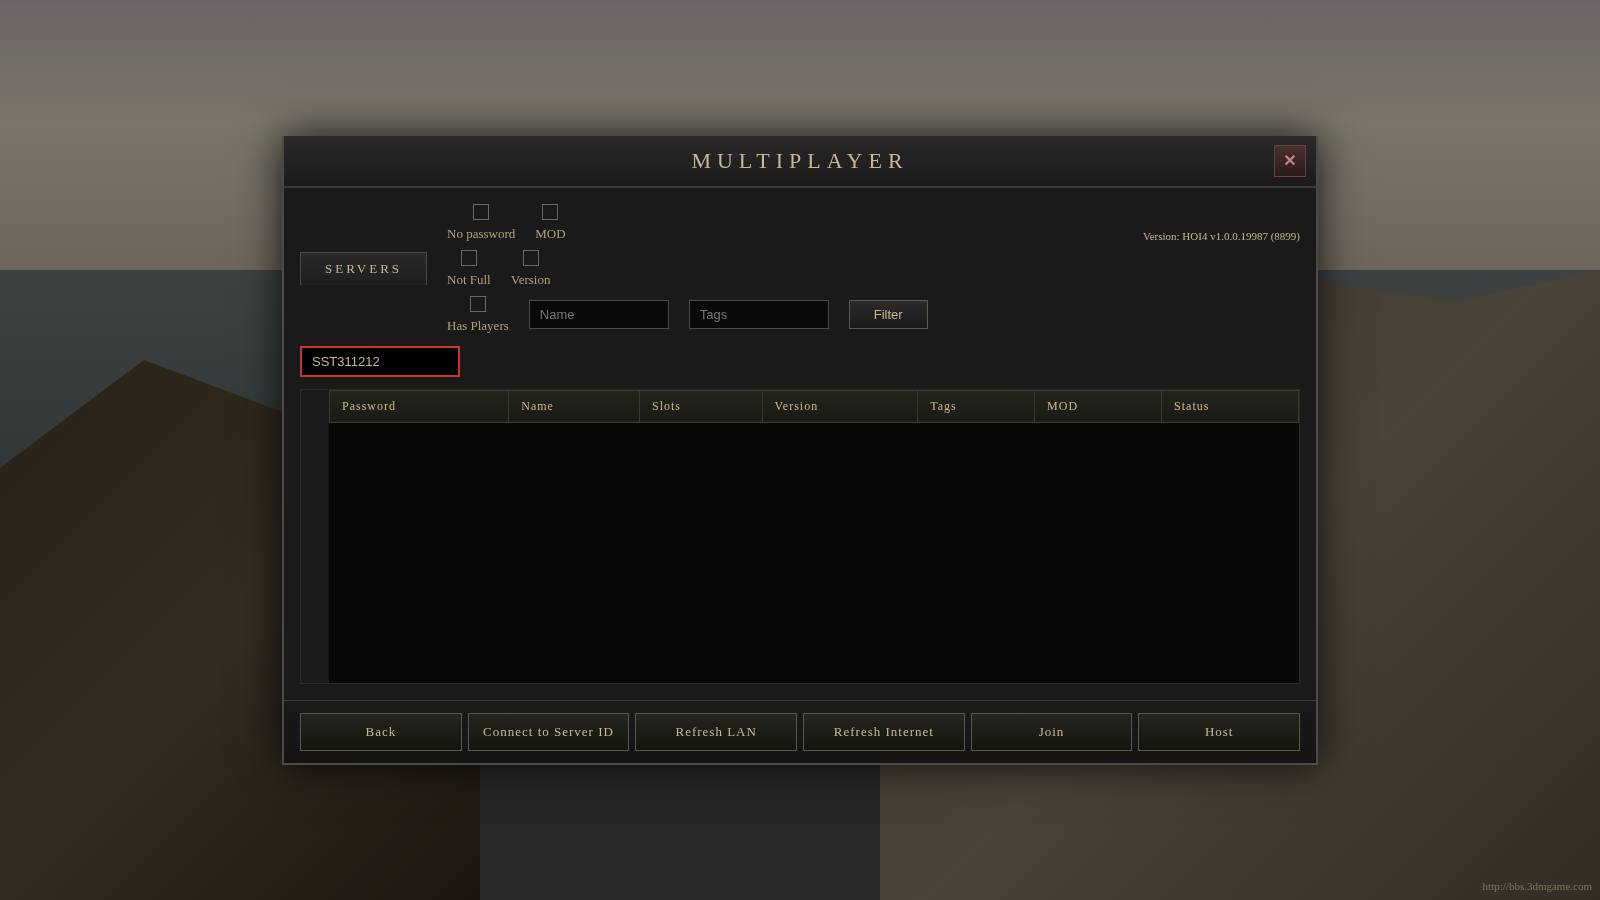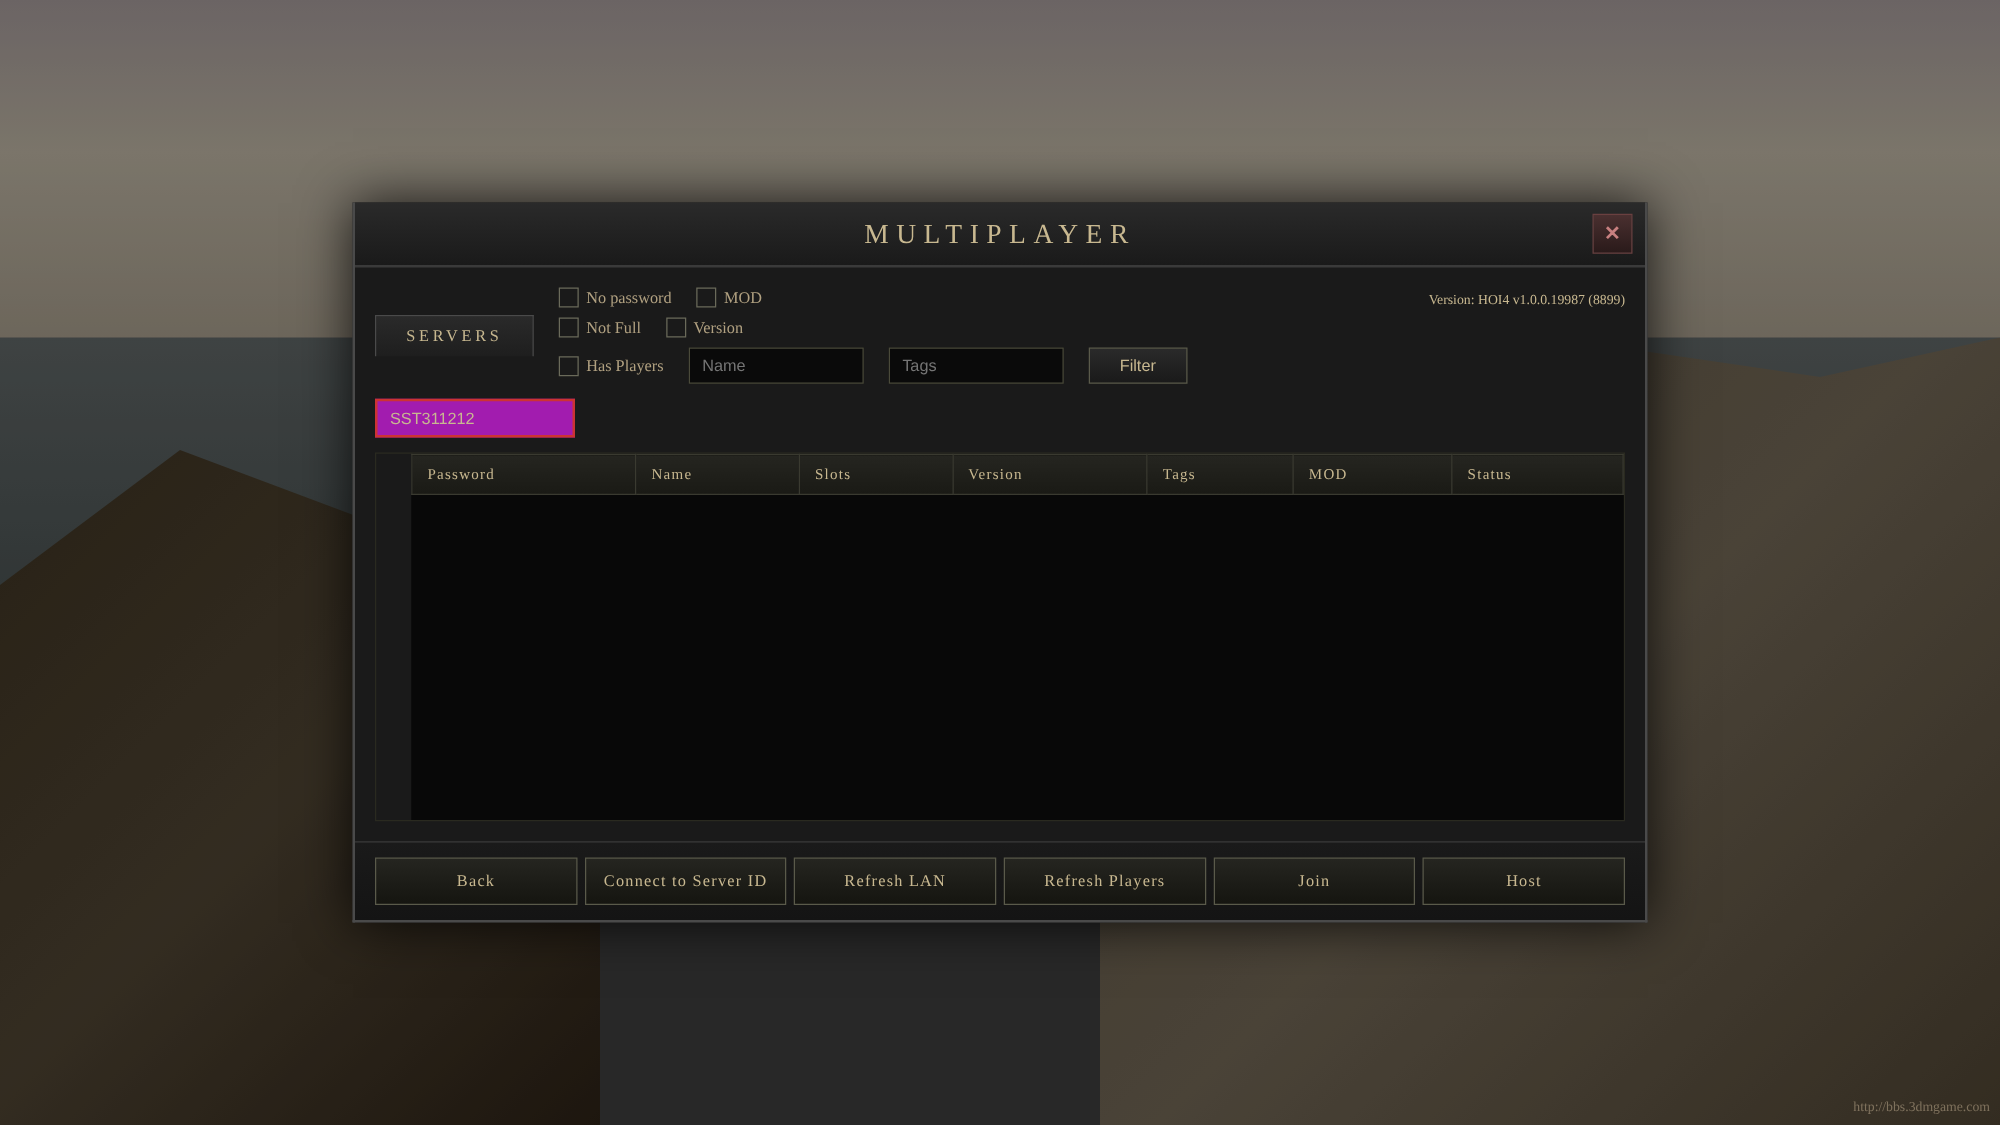--- a/index.html
+++ b/index.html
@@ -145,20 +145,21 @@
       display: flex;
       gap: 20px;
     }
 
     .checkbox-item {
       display: flex;
       align-items: center;
       gap: 6px;
       color: #b0a080;
       font-size: 13px;
+      flex-direction: column;
     }
 
     .checkbox-box {
       width: 16px;
       height: 16px;
       border: 1px solid #6a6a5a;
       background: #1a1a1a;
       flex-shrink: 0;
     }
 
@@ -180,21 +181,21 @@
       align-items: center;
       gap: 8px;
       margin-bottom: 12px;
     }
 
     .search-input-wrapper {
       position: relative;
     }
 
     .search-input {
-      background: #a21caf;
+      background: #000000;
       border: 2px solid #cc3333;
       color: #c8b890;
       padding: 6px 10px;
       font-size: 13px;
       width: 160px;
       outline: none;
     }
 
     .text-input {
       background: #0a0a0a;
@@ -364,21 +365,21 @@
         </table>
         <div class="table-empty-body"></div>
       </div>
 
     </div>
 
     <div class="bottom-bar">
       <button class="btn">Back</button>
       <button class="btn">Connect to Server ID</button>
       <button class="btn">Refresh LAN</button>
-      <button class="btn">Refresh Players</button>
+      <button class="btn">Refresh Internet</button>
       <button class="btn">Join</button>
       <button class="btn">Host</button>
     </div>
 
   </div>
 </div>
 
 <div class="watermark">http://bbs.3dmgame.com</div>
 
 </body></html>

